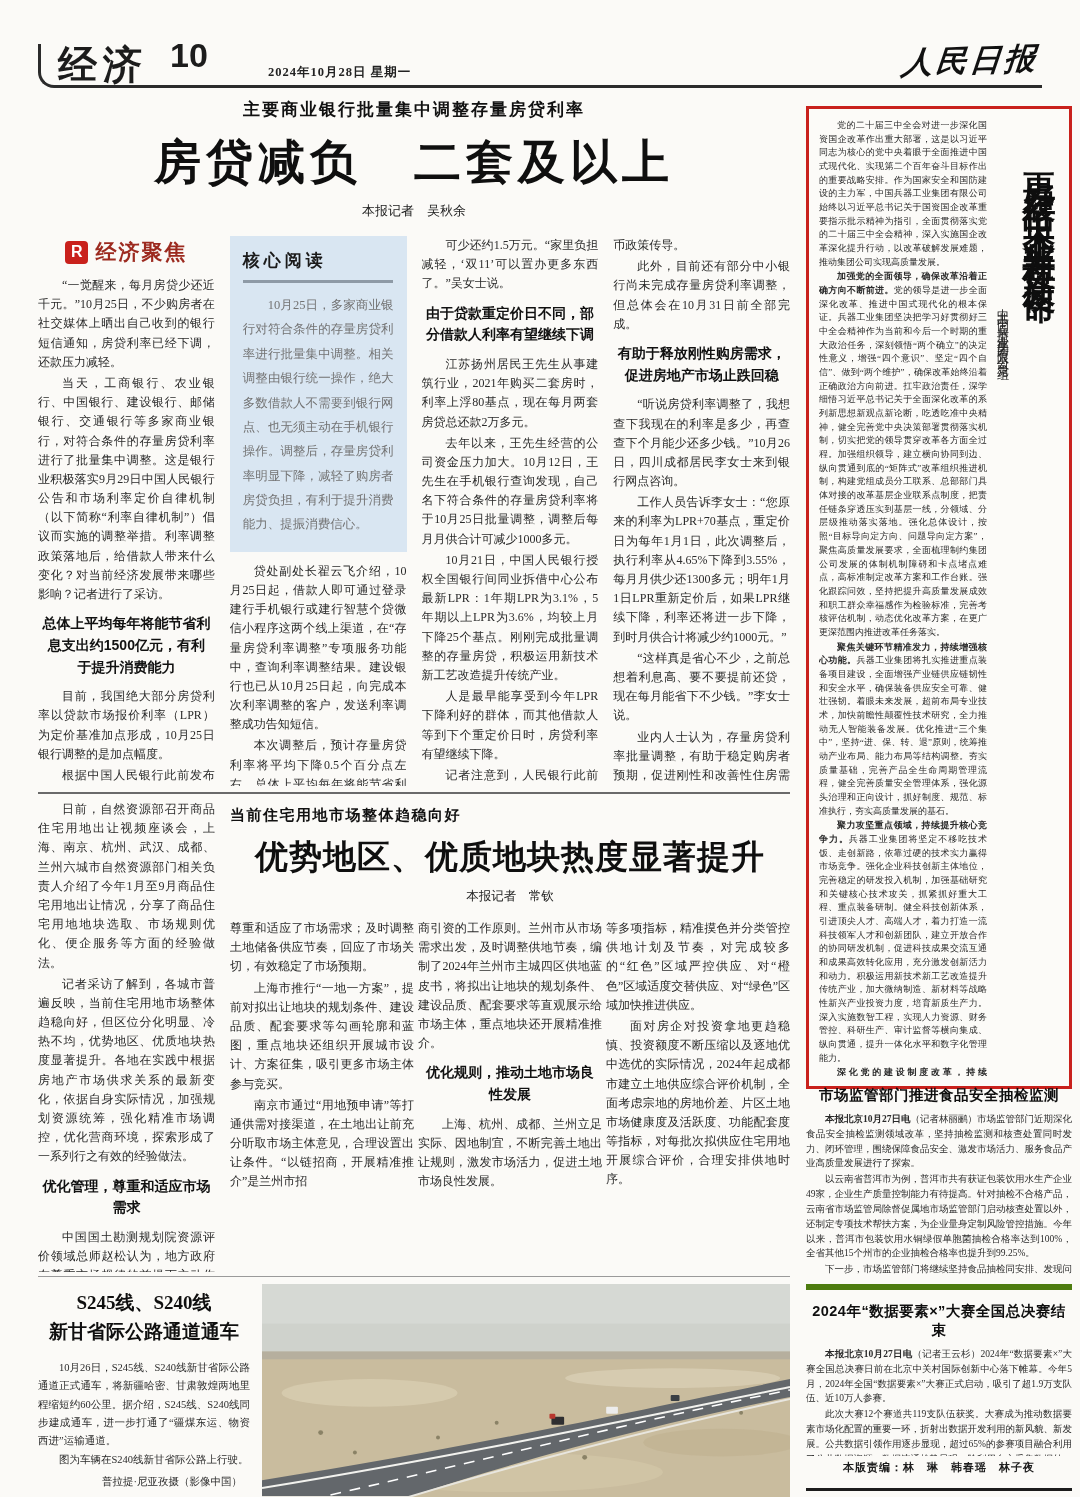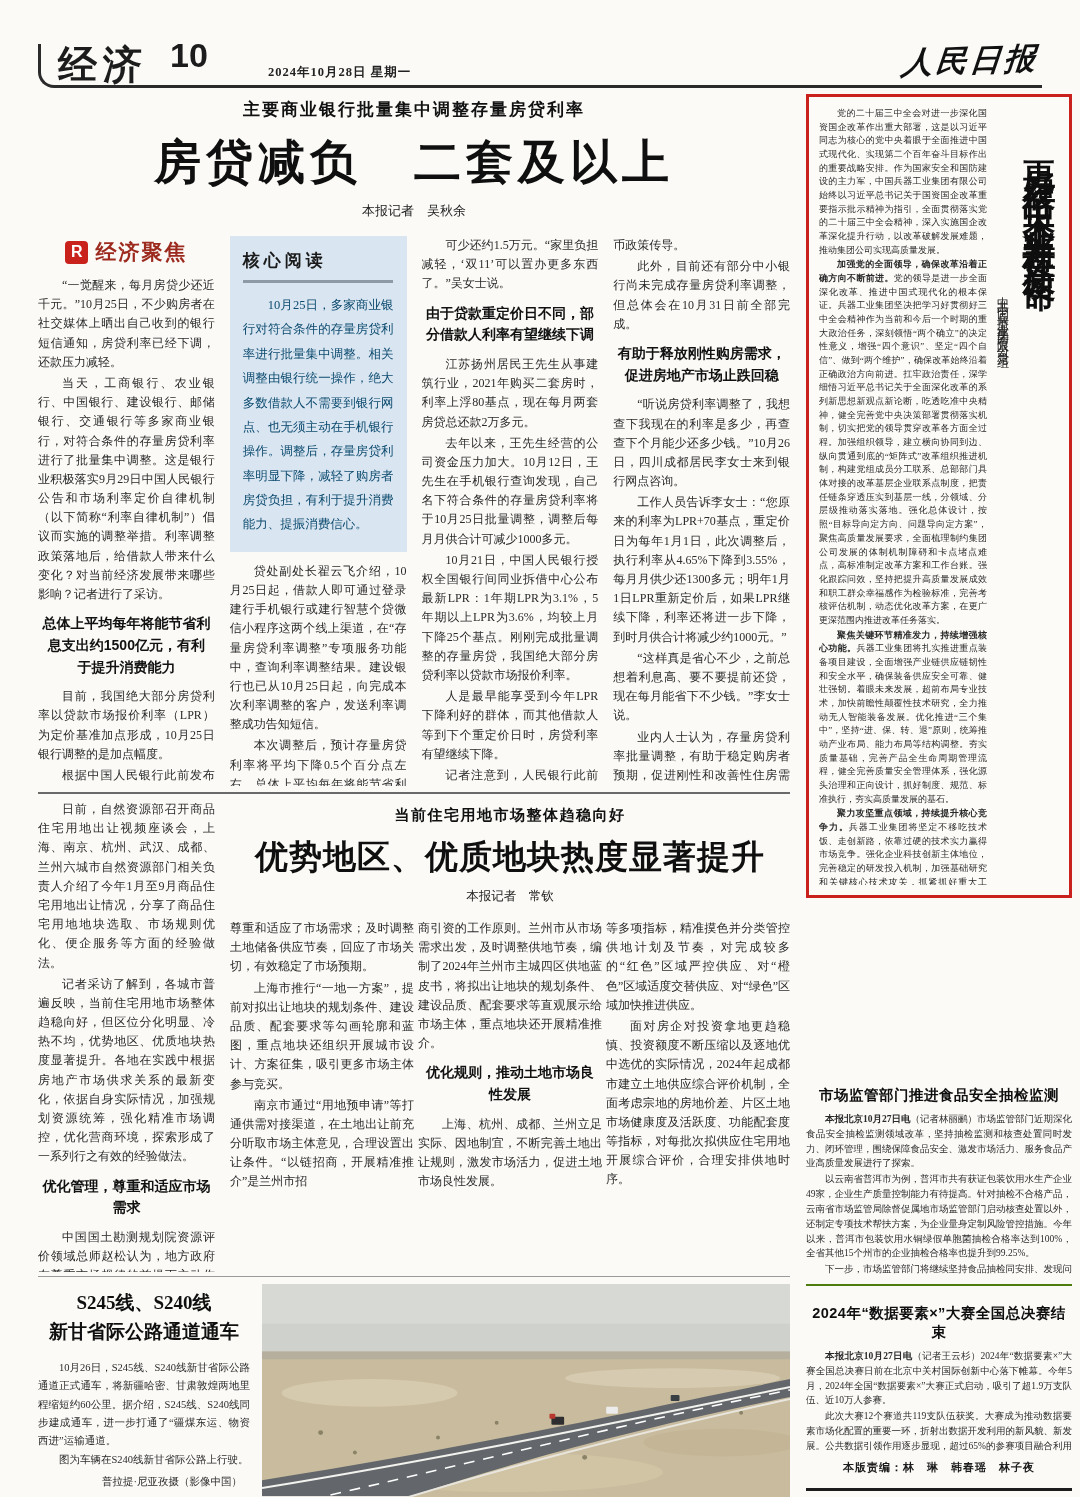--- a/index.html
+++ b/index.html
@@ -34,55 +34,55 @@
   .badge-row { display:flex; align-items:center; justify-content:center; gap:7px; margin:2px 0 10px; }
   .badge-ico { width:23px; height:23px; background:#c9211c; color:#fff; border-radius:4px;
     font-family:"Liberation Sans","DejaVu Sans",sans-serif; font-weight:900; font-size:16px;
     display:flex; align-items:center; justify-content:center; }
   .badge-label { font-family:"Liberation Sans","DejaVu Sans",sans-serif; font-weight:900; font-size:21px;
     color:#9c2a1f; letter-spacing:2px; }
   .core-box { background:#d9e6f2; padding:13px 13px 15px; margin-bottom:10px; }
   .core-title { font-family:"Liberation Sans","DejaVu Sans",sans-serif; font-weight:900; font-size:17px;
     letter-spacing:4px; color:#1b1b1b; }
   .core-rule { width:150px; height:3px; background:#8e9aa6; margin:8px 0 10px; }
-  .core-body { font-size:12.5px; line-height:1.95; text-align:justify; text-indent:2em; color:#0c4a6e; font-weight:500; }
-  
-  .cbox { position:absolute; left:806px; top:94px; width:266px; height:804px; border:3px solid #c9211c;
+  .core-body { font-size:12.5px; line-height:1.95; text-align:justify; text-indent:2em; color:#737373; font-weight:500; }
+  
+  .cbox { position:absolute; left:806px; top:106px; width:266px; height:983px; border:3px solid #c9211c;
     background:#fcfbf8; padding:10px 8px 10px 10px; display:flex; overflow:hidden; }
   .cb-text { flex:1; overflow:hidden; }
   .cb-text p { font-size:9px; line-height:1.52; text-align:justify; text-indent:2em; margin-bottom:1px; color:#2a2a2a; }
   .cb-text b { font-family:"Liberation Sans","DejaVu Sans",sans-serif; }
   .cb-byline { writing-mode:vertical-rl; font-size:12px; letter-spacing:4px; color:#222; margin:180px 5px 0 7px; height:280px; }
   .cb-title { writing-mode:vertical-rl; font-family:"Liberation Sans","DejaVu Sans",sans-serif; font-weight:900;
     font-size:33px; letter-spacing:9px; color:#0e0e0e; margin-top:28px; height:640px; }
   
   .rule-mid { position:absolute; left:38px; top:792px; width:752px; height:2px; background:#6a6a6a; }
   .rule-low { position:absolute; left:38px; top:1276px; width:752px; height:1px; background:#9a9a9a; }
   .briefs-bottom { position:absolute; left:806px; top:1488px; width:266px; height:3px; background:#1c1c1c; }
   
   .land { position:absolute; left:38px; top:800px; width:752px; height:472px; display:flex; gap:15px; overflow:hidden; }
   .land-col1 { width:177px; overflow:hidden; }
   .land-right { flex:1; }
-  .land-kicker { text-align:center; font-size:15px; font-weight:700; letter-spacing:1.5px; margin-top:6px; color:#111; }
+  .land-kicker { text-align:left; font-size:15px; font-weight:700; letter-spacing:1.5px; margin-top:6px; color:#111; }
   .land-headline { text-align:center; font-weight:900; font-size:33px; letter-spacing:1px; margin:10px 0 8px; color:#0f0f0f; }
   .land-byline { text-align:center; font-size:12.5px; margin-bottom:14px; color:#222; }
   .land-cols { display:flex; gap:4px; height:368px; overflow:hidden; }
   .land-cols .col { flex:1; overflow:hidden; }
   
   .road { position:absolute; left:38px; top:1284px; width:752px; height:213px; display:flex; gap:12px; overflow:hidden; }
   .road-text { width:212px; padding-top:4px; }
   .road-h { text-align:center; font-weight:900; font-size:19px; line-height:1.55; color:#0f0f0f; }
   .road-body { margin-top:12px; }
   .road-body p { font-size:10.5px; line-height:1.75; text-indent:2em; text-align:justify; color:#2a2a2a; }
   .road-credit { font-size:10.5px; text-align:right; padding-right:8px; margin-top:6px; color:#2a2a2a;font-family:Liberation Serif, serif; }
   .road-photo { flex:1; position:relative; overflow:hidden; background:#cfc6ad; }
   
   .brief1 { position:absolute; left:806px; top:1086px; width:266px; height:192px; overflow:hidden; }
   .brief2 { position:absolute; left:806px; top:1284px; width:266px; height:172px; overflow:hidden;
-    border-top:2px solid #4d7c0f; padding-top:18px; }
+    border-top:6px solid #4d7c0f; padding-top:12px; }
   .brief-title { font-family:"Liberation Sans","DejaVu Sans",sans-serif; font-weight:900; text-align:center;
     font-size:14.5px; letter-spacing:0.5px; margin-bottom:7px; color:#0f0f0f; }
   .brief p { font-size:9.5px; line-height:1.56; text-align:justify; text-indent:2em; margin-bottom:1px; color:#2a2a2a; }
   .editors { position:absolute; left:806px; top:1460px; width:266px; text-align:center; font-weight:700;
     font-size:11px; letter-spacing:1px; color:#1d1d1d; }
 </style>
 </head>
 <body>
 
 <div class="page">
@@ -119,21 +119,21 @@
         <p>贷处副处长翟云飞介绍，10月25日起，借款人即可通过登录建行手机银行或建行智慧个贷微信小程序这两个线上渠道，在“存量房贷利率调整”专项服务功能中，查询利率调整结果。建设银行也已从10月25日起，向完成本次利率调整的客户，发送利率调整成功告知短信。</p>
         <p>本次调整后，预计存量房贷利率将平均下降0.5个百分点左右，总体上平均每年将能节省利息支出约1500亿元，惠及5000万户家庭、1.5亿居民。</p>
         <p>“此次存量房贷利率调整，很大程度上减轻了购房者负担，有利于提升消费能力。”招联首席研究员董希淼分析，普通购房者还款压力减轻带来可支配收入增加，可用于满足更广泛的消费需求，提振消费信心；对个体工商户来说，贷款成本的降低还能为经营提供更加充裕的现金流，有利于扩大经营规模。</p>
 
       </div>
       <div class="col bodytext">
         <p>可少还约1.5万元。“家里负担减轻，‘双11’可以置办更多东西了。”吴女士说。</p>
         <div class="col-subhead">由于贷款重定价日不同，部分借款人利率有望继续下调</div>
         <p>江苏扬州居民王先生从事建筑行业，2021年购买二套房时，利率上浮80基点，现在每月两套房贷总还款2万多元。</p>
         <p>去年以来，王先生经营的公司资金压力加大。10月12日，王先生在手机银行查询发现，自己名下符合条件的存量房贷利率将于10月25日批量调整，调整后每月月供合计可减少1000多元。</p>
-        <p>10月21日，中国人民银行授权全国银行间同业拆借中心公布最新LPR：1年期LPR为3.1%，5年期以上LPR为3.6%，均较上月下降25个基点。刚刚完成批量调整的存量房贷，我国绝大部分房贷利率以贷款市场报价利率。</p>
+        <p>10月21日，中国人民银行授权全国银行间同业拆借中心公布最新LPR：1年期LPR为3.1%，5年期以上LPR为3.6%，均较上月下降25个基点。刚刚完成批量调整的存量房贷，积极运用新技术新工艺改造提升传统产业。</p>
         <p>人是最早能享受到今年LPR下降利好的群体，而其他借款人等到下个重定价日时，房贷利率有望继续下降。</p>
         <p>记者注意到，人民银行此前发布的公告取消了房贷利率重定价周期最短为一年的限制，自2024年11月1日起，符合条件的存量房贷借款人在与商业银行协商调整房贷利率加点幅度的同时，也可调整重定价周期，使存量房贷利率更及时反映LPR的变化，畅通货</p>
       </div>
       <div class="col bodytext">
         <p style="text-indent:0">币政策传导。</p>
         <p>此外，目前还有部分中小银行尚未完成存量房贷利率调整，但总体会在10月31日前全部完成。</p>
         <div class="col-subhead">有助于释放刚性购房需求，促进房地产市场止跌回稳</div>
         <p>“听说房贷利率调整了，我想查下我现在的利率是多少，再查查下个月能少还多少钱。”10月26日，四川成都居民李女士来到银行网点咨询。</p>
         <p>工作人员告诉李女士：“您原来的利率为LPR+70基点，重定价日为每年1月1日，此次调整后，执行利率从4.65%下降到3.55%，每月月供少还1300多元；明年1月1日LPR重新定价后，如果LPR继续下降，利率还将进一步下降，到时月供合计将减少约1000元。”</p>
         <p>“这样真是省心不少，之前总想着利息高、要不要提前还贷，现在每月能省下不少钱。”李女士说。</p>

